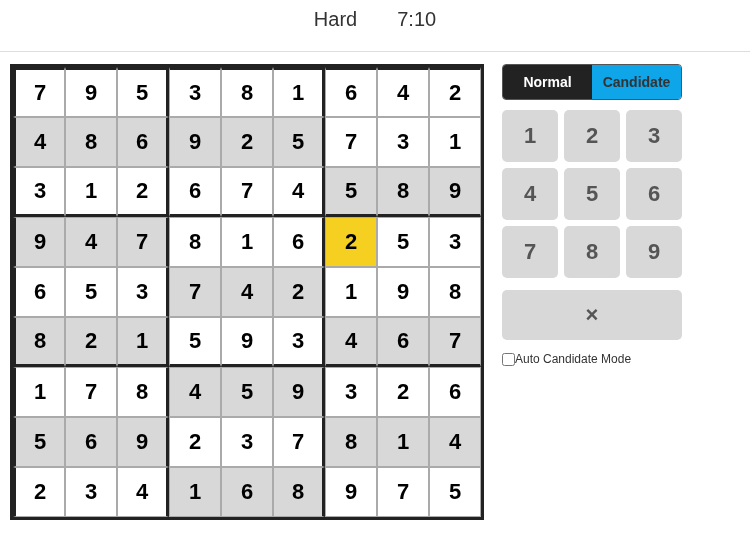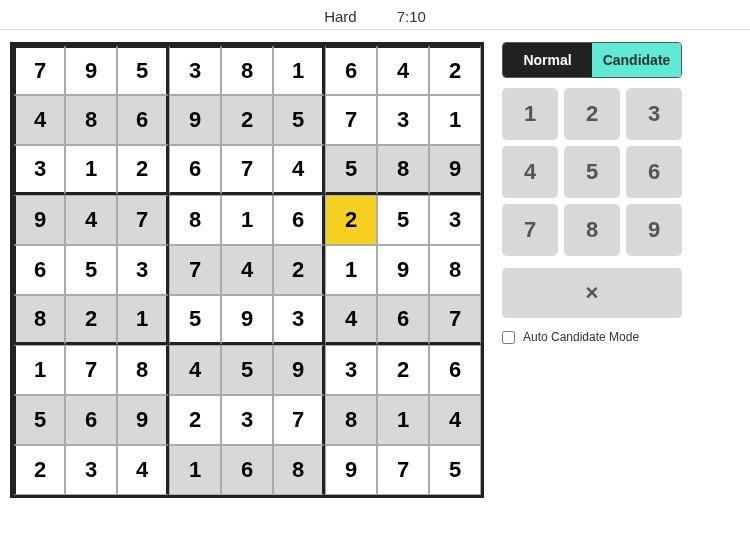--- a/index.html
+++ b/index.html
@@ -8,22 +8,22 @@
       background: #fff;
       width: 750px;
       height: 542px;
       overflow: hidden;
     }
     .header {
       display: flex;
       justify-content: center;
       align-items: center;
       gap: 40px;
-      padding: 8px 0 4px 0;
-      font-size: 15px;
+      padding: 8px 0 20px 0;
+      font-size: 20px;
       color: #333;
       border-bottom: 1px solid #ddd;
     }
     .main-area {
       display: flex;
       flex-direction: row;
       padding: 12px 10px 10px 10px;
       gap: 18px;
     }
     
@@ -88,21 +88,21 @@
       height: 36px;
     }
     .mode-btn {
       flex: 1;
       display: flex;
       align-items: center;
       justify-content: center;
       font-size: 14px;
       font-weight: bold;
       cursor: pointer;
-      background: #5eead4;
+      background: #0ea5e9;
       color: #333;
     }
     .mode-btn.active {
       background: #222;
       color: #fff;
     }
     .numpad {
       display: grid;
       grid-template-columns: repeat(3, 1fr);
       gap: 6px;
@@ -130,21 +130,21 @@
       background: #d8d8d8;
       border-radius: 5px;
       cursor: pointer;
       color: #555;
       margin-top: 2px;
       grid-column: 1 / -1;
     }
     .auto-candidate {
       display: flex;
       align-items: center;
-      gap: 8px;
+      gap: 0;
       font-size: 12px;
       color: #333;
       margin-top: 2px;
     }
     .auto-candidate input[type="checkbox"] {
       width: 13px;
       height: 13px;
     }
   </style>
 </head>

